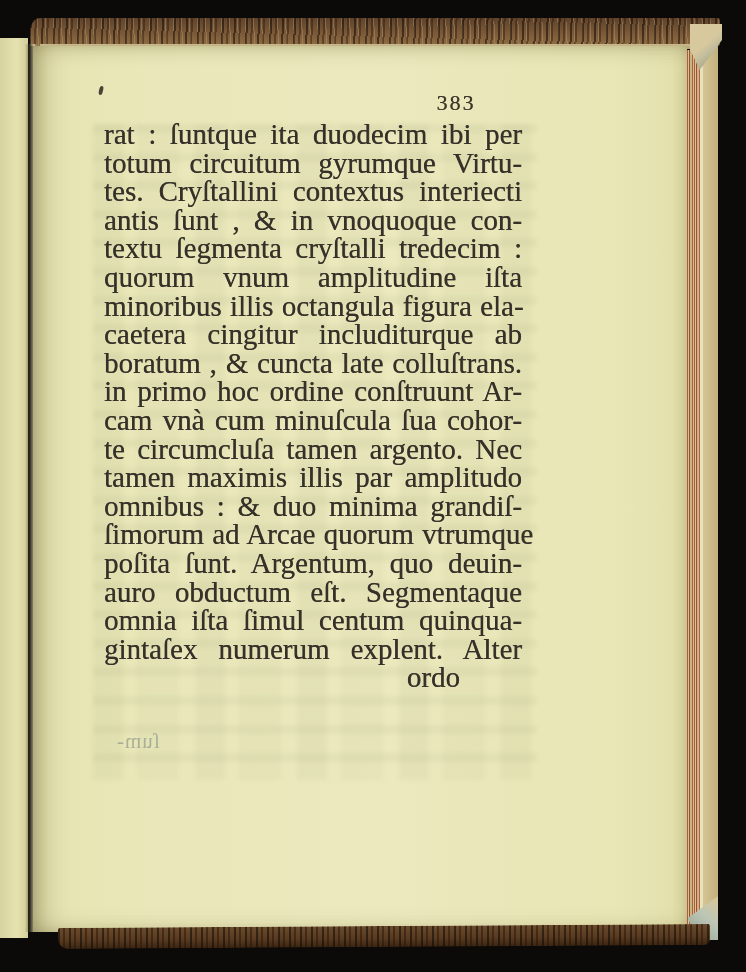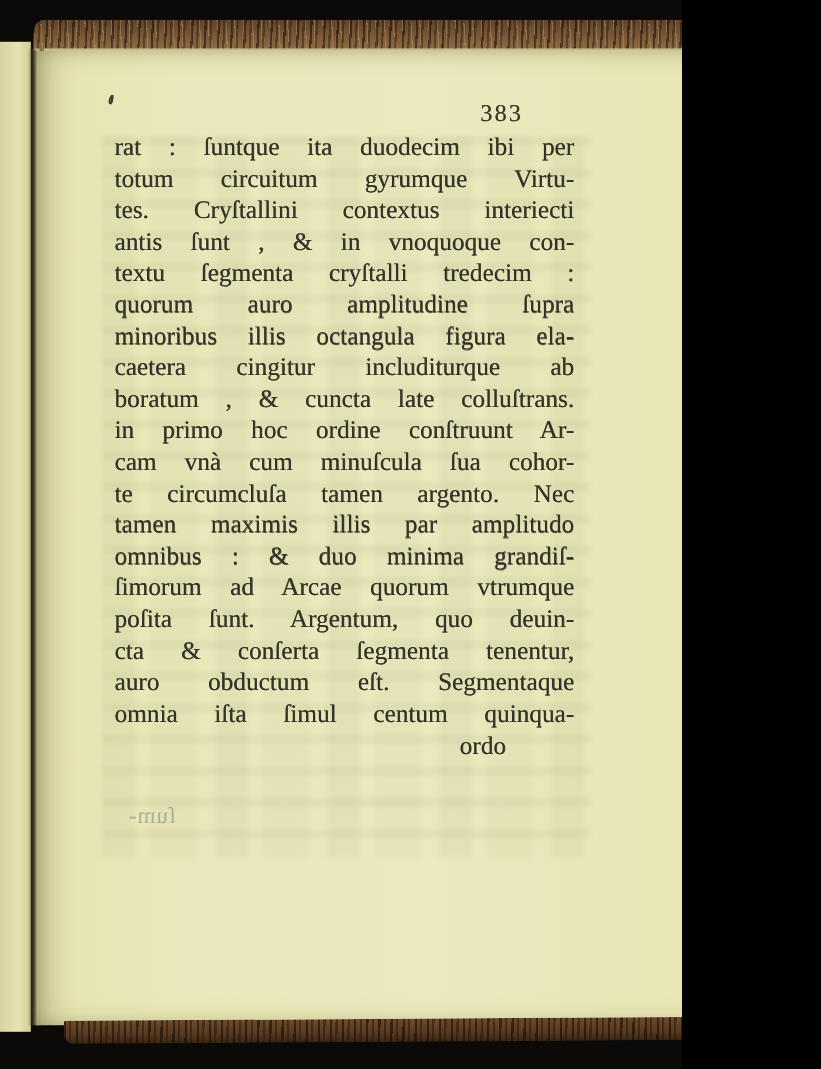--- a/index.html
+++ b/index.html
@@ -1,17 +1,17 @@
 <!DOCTYPE html>
 <html><head>
 <meta charset="utf-8">
 <style>
   html,body { margin:0; padding:0; background:#000; }
   .scan {
-    position:relative; width:620px; height:972px; overflow:hidden;
+    position:relative; width:746px; height:972px; overflow:hidden;
     background:#0b0a08;
     font-family:"Liberation Serif","DejaVu Serif",serif;
   }
   
   .head-edge {
     position:absolute; left:30px; top:18px; width:690px; height:28px;
     background:
       repeating-linear-gradient(93deg, rgba(20,10,4,.55) 0 2px, rgba(0,0,0,0) 2px 5px, rgba(46,24,10,.45) 5px 7px, rgba(0,0,0,0) 7px 12px),
       repeating-linear-gradient(87deg, rgba(214,188,140,.28) 0 1px, rgba(0,0,0,0) 1px 8px),
       linear-gradient(180deg,#5e422a 0%, #7b5a38 55%, #8f6d44 100%);
@@ -77,21 +77,21 @@
     font-size:22px; letter-spacing:2px; color:#3b372c; text-align:center;
     text-shadow:0.3px 0.3px 0.6px rgba(50,45,30,.7);
     font-feature-settings:"onum";
   }
   .ink-speck {
     position:absolute; left:66px; top:40px; width:4px; height:9px;
     background:#4a4436; border-radius:60% 40% 50% 50%; transform:rotate(12deg);
   }
   .textblock {
     position:absolute; left:71px; top:74px; width:418px;
-    font-size:23px; color:#35312a;
+    font-size:29px; color:#35312a;
     text-shadow:0.3px 0.3px 0.6px rgba(50,45,30,.75);
   }
   .line {
     height:28.6px; line-height:28.6px; white-space:nowrap;
     text-align:justify; text-align-last:justify; text-justify:inter-word;
     word-spacing:1px;
   }
   .catchline { height:29px; line-height:29px; text-align:right; padding-right:62px; }
   .ghost {
     position:absolute; left:83px; top:683px;
@@ -112,34 +112,34 @@
   <div class="page">
     <div class="bleed"></div>
     <div class="ink-speck"></div>
     <div class="pagenum">383</div>
     <div class="textblock">
       <div class="line">rat : ſuntque ita duodecim ibi per</div>
         <div class="line">totum circuitum gyrumque Virtu-</div>
         <div class="line">tes. Cryſtallini contextus interiecti</div>
         <div class="line">antis ſunt , &amp; in vnoquoque con-</div>
         <div class="line">textu ſegmenta cryſtalli tredecim :</div>
-        <div class="line">quorum auro amplitudine ſupra</div>
+        <div class="line">quorum vnum amplitudine iſta</div>
         <div class="line">minoribus illis octangula figura ela-</div>
         <div class="line">caetera cingitur includiturque ab</div>
         <div class="line">boratum , &amp; cuncta late colluſtrans.</div>
         <div class="line">in primo hoc ordine conſtruunt Ar-</div>
         <div class="line">cam vnà cum minuſcula ſua cohor-</div>
         <div class="line">te circumcluſa tamen argento. Nec</div>
         <div class="line">tamen maximis illis par amplitudo</div>
         <div class="line">omnibus : &amp; duo minima grandiſ-</div>
         <div class="line">ſimorum ad Arcae quorum vtrumque</div>
         <div class="line">poſita ſunt. Argentum, quo deuin-</div>
-        <div class="line">cta &amp; conſerta ſegmenta tenentur,</div>
         <div class="line">auro obductum eſt. Segmentaque</div>
         <div class="line">omnia iſta ſimul centum quinqua-</div>
+        <div class="line">gintaſex numerum explent. Alter</div>
       <div class="catchline"><span>ordo</span></div>
     </div>
     <div class="ghost">ſum-</div>
   </div>
 
   <div class="fore-edge"></div>
   <div class="edge-sep"></div>
   <div class="under-tan"></div>
   <div class="corner-tr"></div>
   <div class="corner-br"></div>

